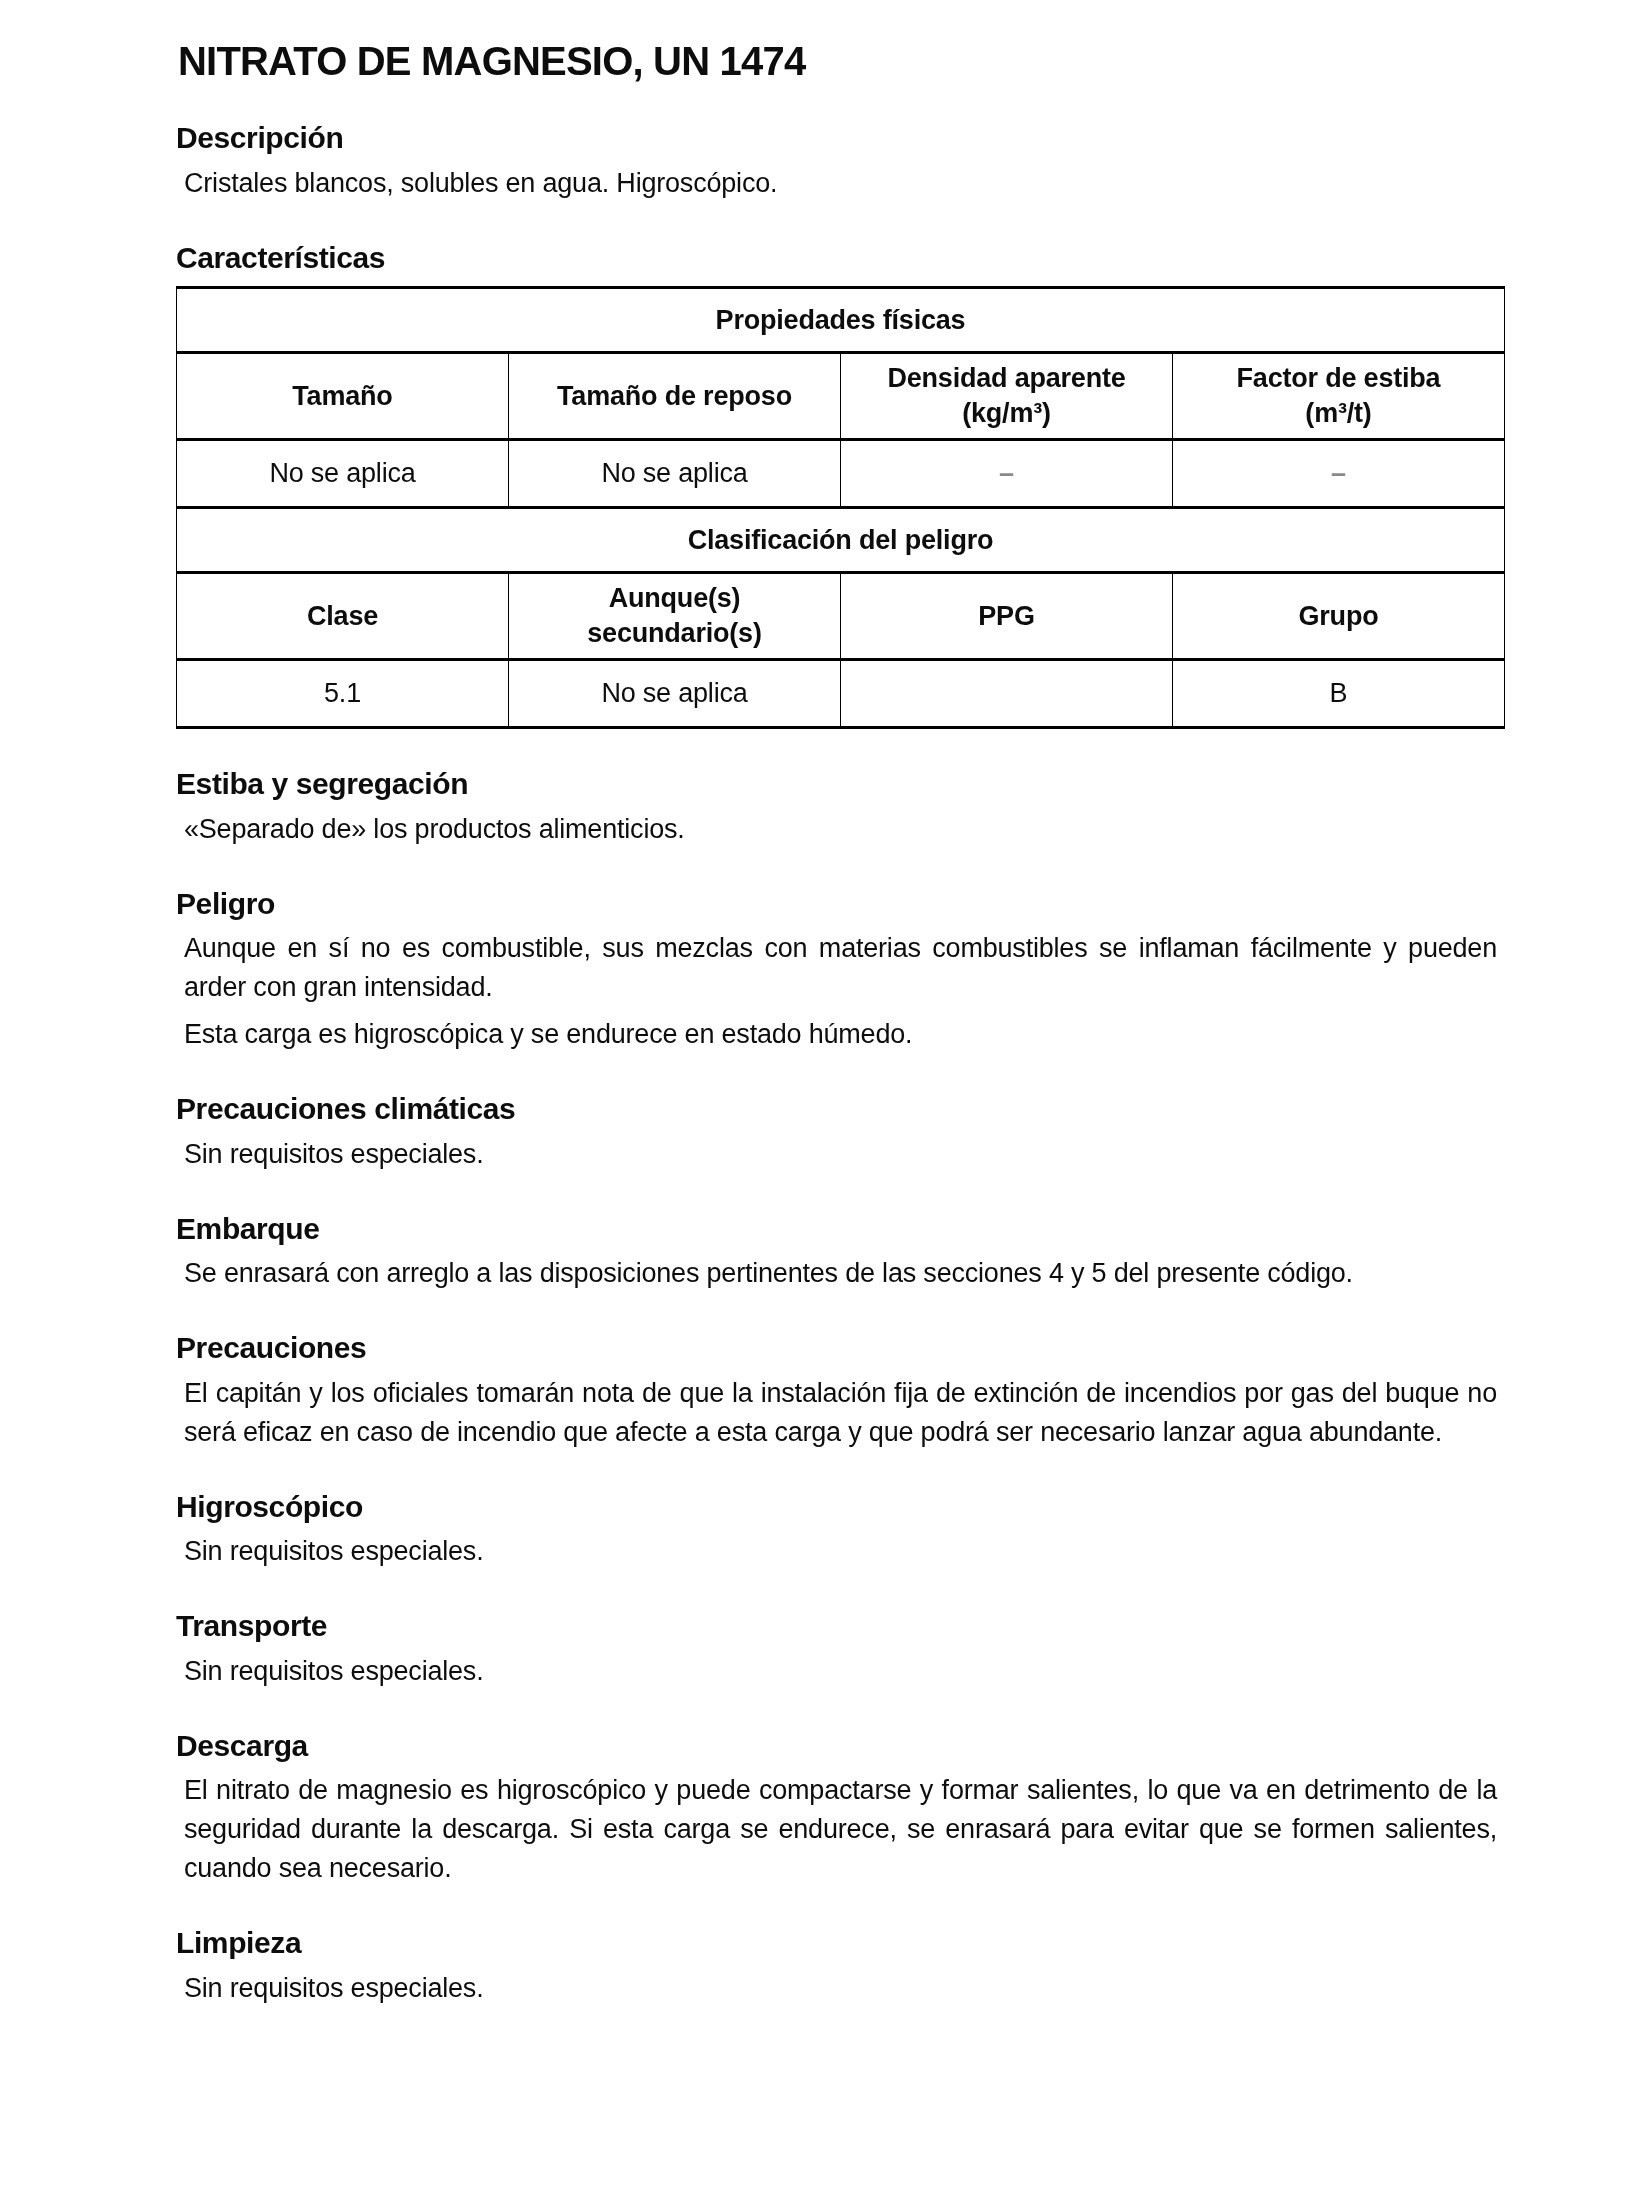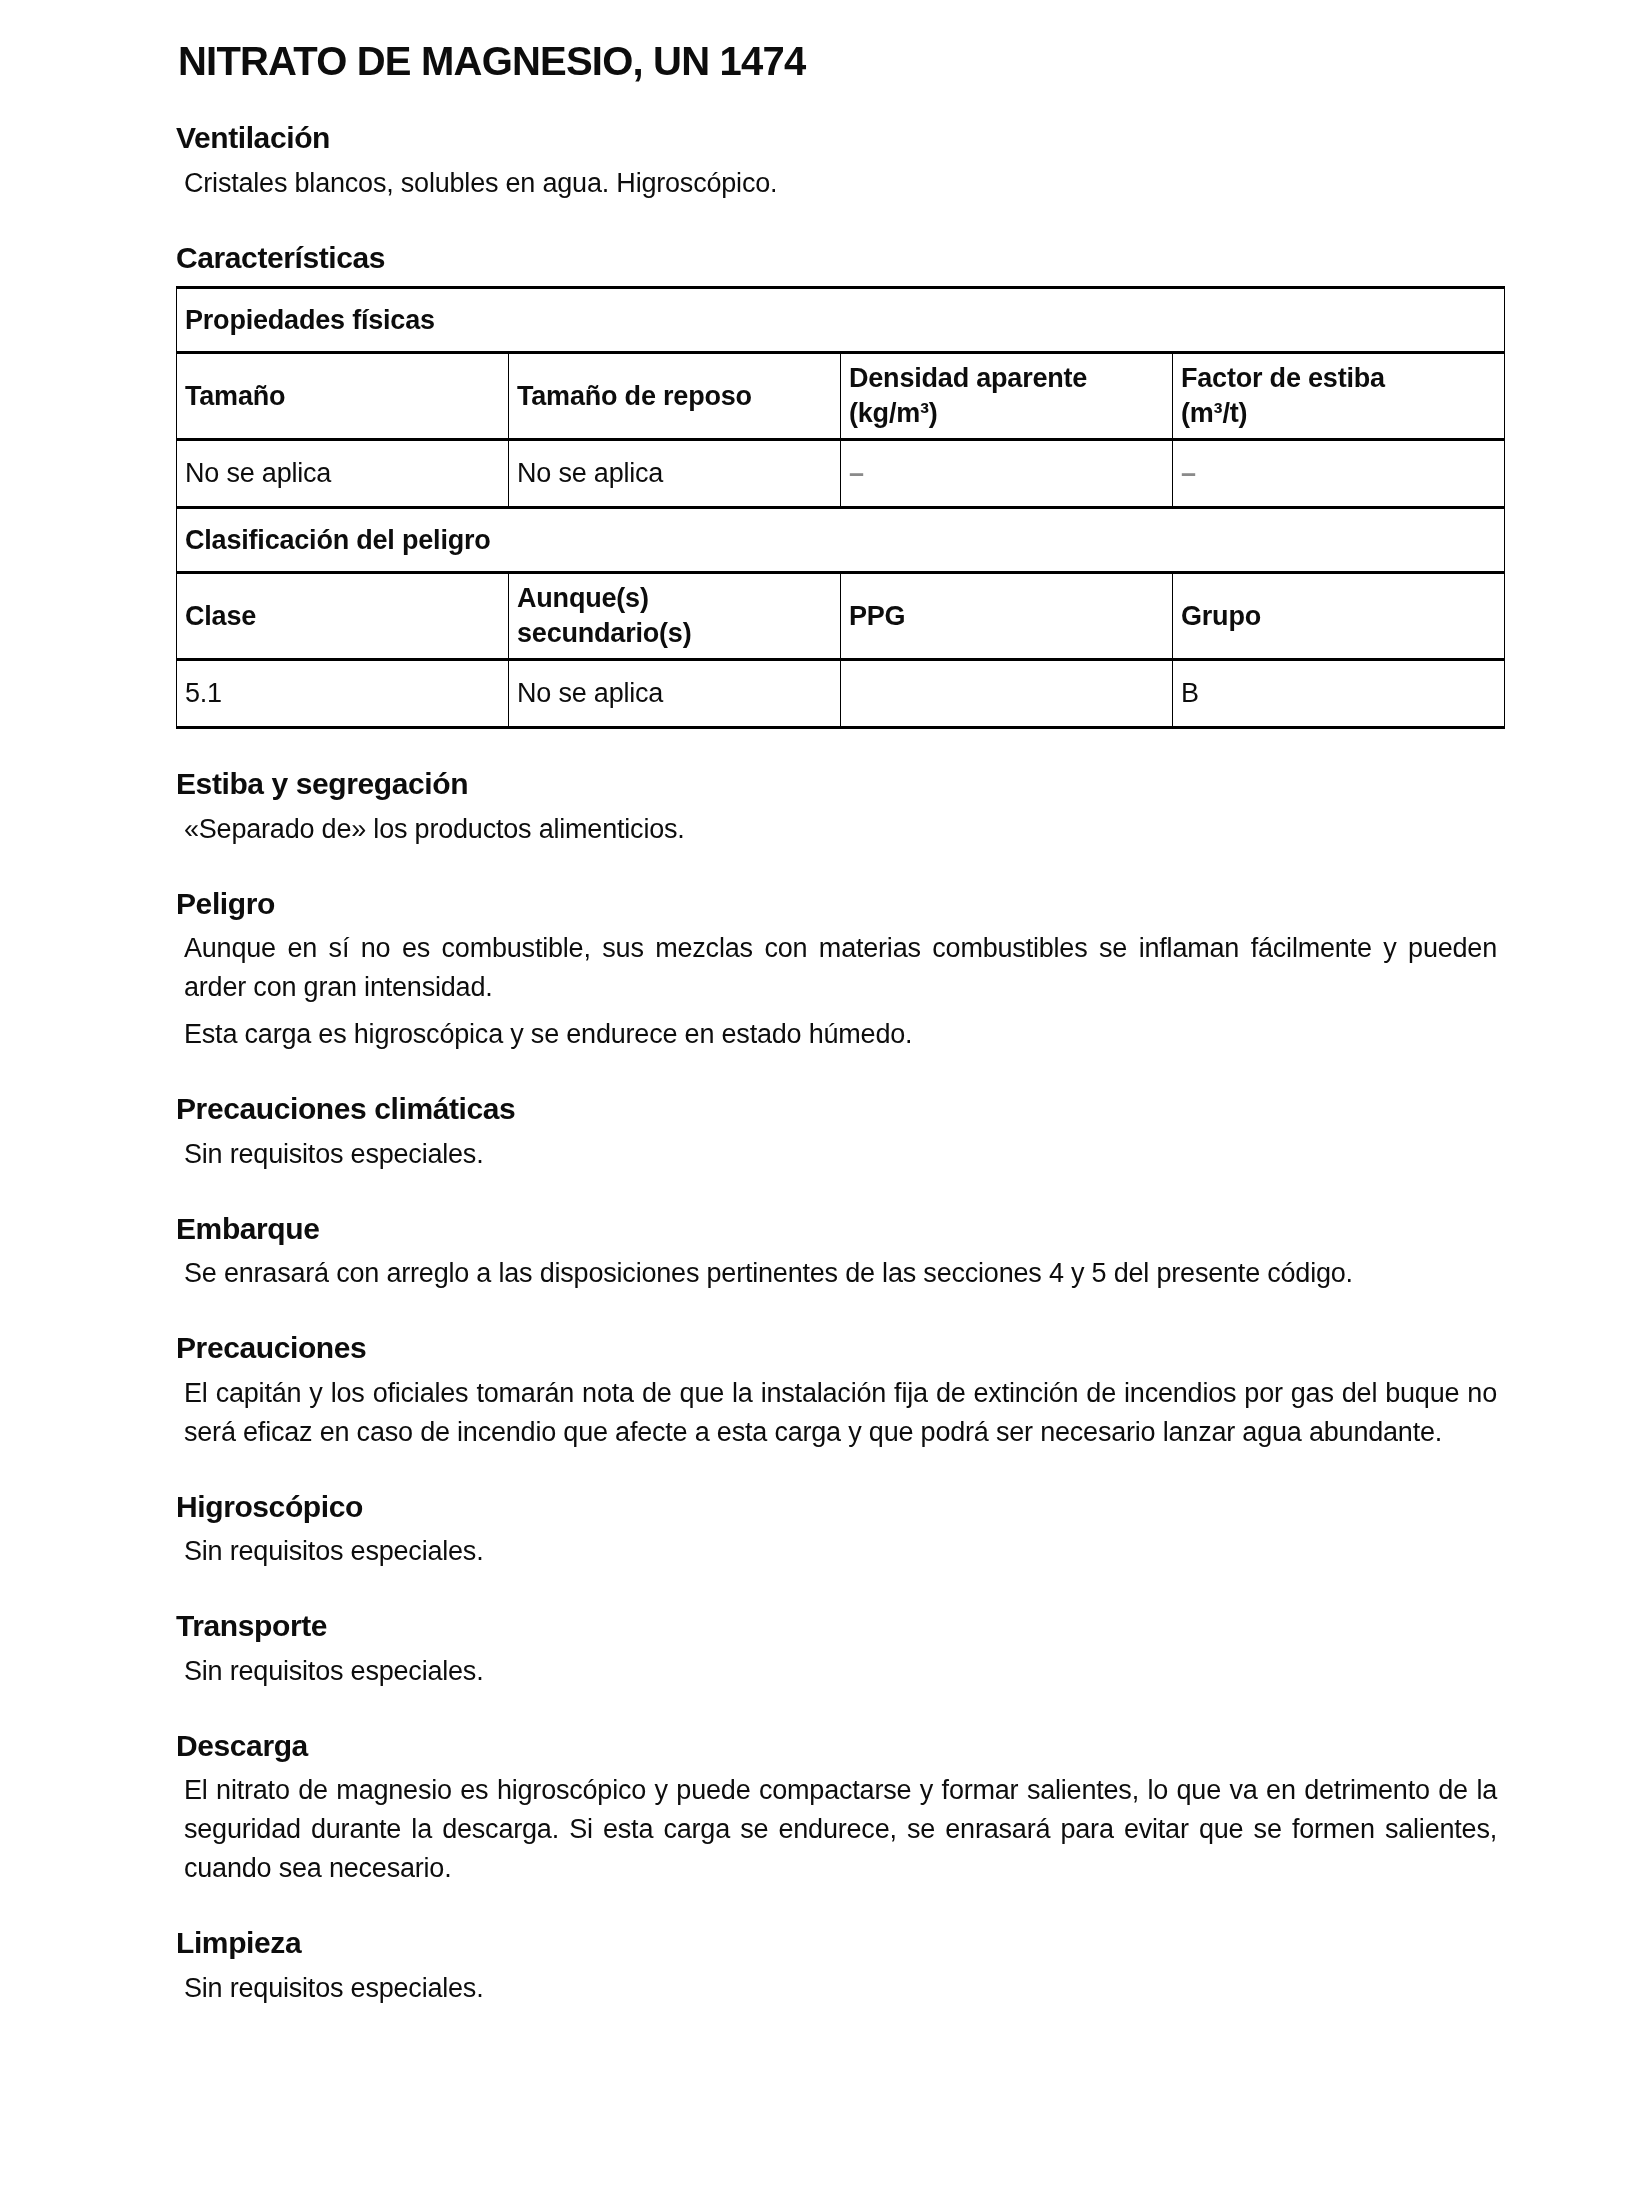--- a/index.html
+++ b/index.html
@@ -46,21 +46,21 @@
     border-collapse: collapse;
     width: 100%;
     margin-top: 11px;
     table-layout: fixed;
   }
   table.char-table td {
     border-left: 1.6px solid #000;
     border-right: 1.6px solid #000;
     border-top: 3.2px solid #000;
     border-bottom: 3.2px solid #000;
-    text-align: left;
+    text-align: center;
     vertical-align: middle;
     padding: 0 8px;
     font-size: 27px;
     letter-spacing: -0.2px;
     margin-left: 20px;
   }
   td.span-head {
     height: 62px;
     font-weight: bold;
   }
@@ -78,21 +78,21 @@
   .dash-cell { color: #8a8a8a; font-weight: bold; }
 </style>
 </head>
 <body>
 
 <div class="page">
 
   <h1 class="doc-title">NITRATO DE MAGNESIO, UN 1474</h1>
 
   <div class="section">
-    <div class="section-heading">Ventilación</div>
+    <div class="section-heading">Descripción</div>
     <p class="section-body">Cristales blancos, solubles en agua. Higroscópico.</p>
   </div>
 
   <div class="section">
     <div class="section-heading">Características</div>
 
     <table class="char-table">
       <tbody>
         <tr>
           <td colspan="4" class="span-head">Propiedades físicas</td>

